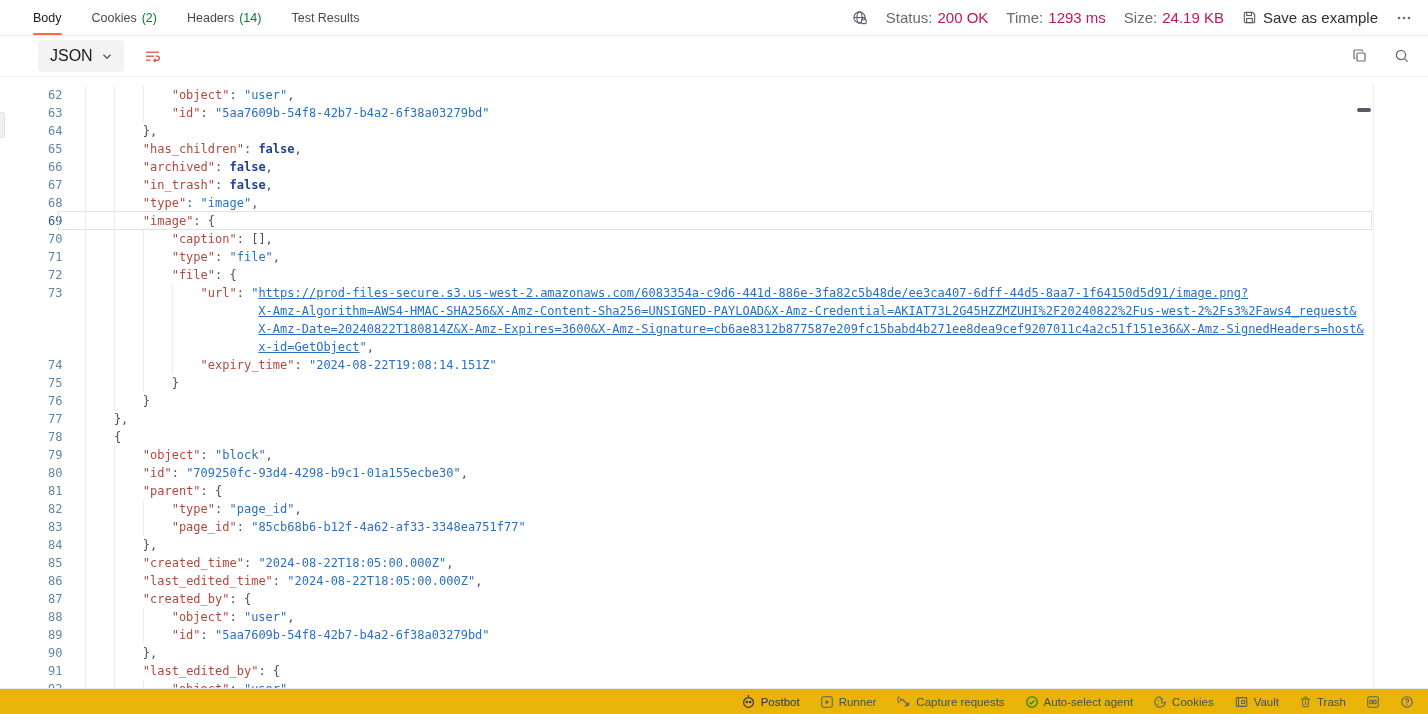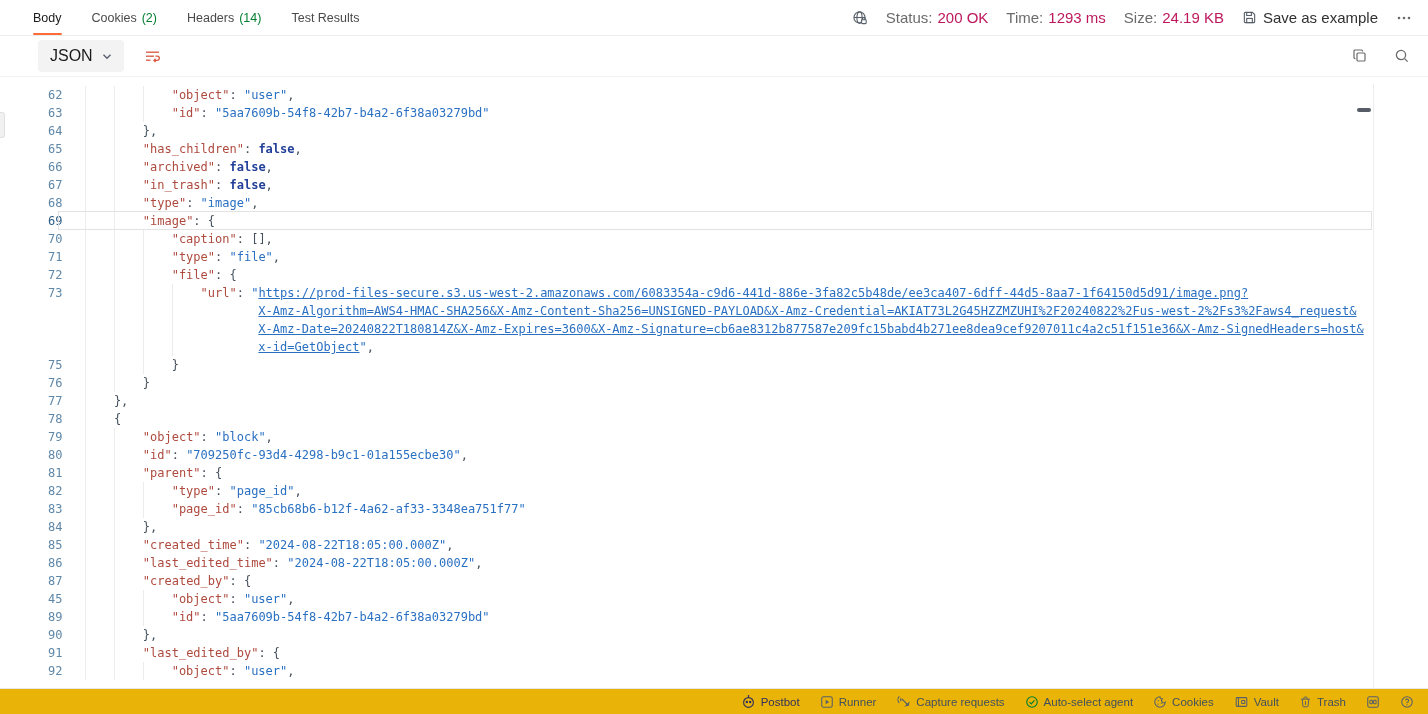--- a/index.html
+++ b/index.html
@@ -188,34 +188,35 @@
       <div class="row"><span class="ln">67</span><span class="codecell"><span class="g"></span><span class="g"></span><span class="k">"in_trash"</span><span class="p">: </span><span class="b">false</span><span class="p">,</span></span></div>
       <div class="row"><span class="ln">68</span><span class="codecell"><span class="g"></span><span class="g"></span><span class="k">"type"</span><span class="p">: </span><span class="s">"image"</span><span class="p">,</span></span></div>
       <div class="row hl"><span class="ln">69</span><span class="codecell"><span class="g"></span><span class="g"></span><span class="k">"image"</span><span class="p">: {</span></span><div class="hl-box"></div></div>
       <div class="row"><span class="ln">70</span><span class="codecell"><span class="g"></span><span class="g"></span><span class="g"></span><span class="k">"caption"</span><span class="p">: [],</span></span></div>
       <div class="row"><span class="ln">71</span><span class="codecell"><span class="g"></span><span class="g"></span><span class="g"></span><span class="k">"type"</span><span class="p">: </span><span class="s">"file"</span><span class="p">,</span></span></div>
       <div class="row"><span class="ln">72</span><span class="codecell"><span class="g"></span><span class="g"></span><span class="g"></span><span class="k">"file"</span><span class="p">: {</span></span></div>
       <div class="row"><span class="ln">73</span><span class="codecell"><span class="g"></span><span class="g"></span><span class="g"></span><span class="g"></span><span class="k">"url"</span><span class="p">: </span><span class="s">"</span><span class="l">https://prod-files-secure.s3.us-west-2.amazonaws.com/6083354a-c9d6-441d-886e-3fa82c5b48de/ee3ca407-6dff-44d5-8aa7-1f64150d5d91/image.png?</span></span></div>
       <div class="row"><span class="ln"></span><span class="codecell"><span class="g"></span><span class="g"></span><span class="g"></span><span class="g"></span><span class="padc" style="width: 8ch;"></span><span class="l">X-Amz-Algorithm=AWS4-HMAC-SHA256&amp;X-Amz-Content-Sha256=UNSIGNED-PAYLOAD&amp;X-Amz-Credential=AKIAT73L2G45HZZMZUHI%2F20240822%2Fus-west-2%2Fs3%2Faws4_request&amp;</span></span></div>
       <div class="row"><span class="ln"></span><span class="codecell"><span class="g"></span><span class="g"></span><span class="g"></span><span class="g"></span><span class="padc" style="width: 8ch;"></span><span class="l">X-Amz-Date=20240822T180814Z&amp;X-Amz-Expires=3600&amp;X-Amz-Signature=cb6ae8312b877587e209fc15babd4b271ee8dea9cef9207011c4a2c51f151e36&amp;X-Amz-SignedHeaders=host&amp;</span></span></div>
       <div class="row"><span class="ln"></span><span class="codecell"><span class="g"></span><span class="g"></span><span class="g"></span><span class="g"></span><span class="padc" style="width: 8ch;"></span><span class="l">x-id=GetObject</span><span class="s">"</span><span class="p">,</span></span></div>
+      <div class="row"><span class="ln">74</span><span class="codecell"><span class="g"></span><span class="g"></span><span class="g"></span><span class="g"></span><span class="k">"expiry_time"</span><span class="p">: </span><span class="s">"2024-08-22T19:08:14.151Z"</span></span></div>
       <div class="row"><span class="ln">75</span><span class="codecell"><span class="g"></span><span class="g"></span><span class="g"></span><span class="p">}</span></span></div>
       <div class="row"><span class="ln">76</span><span class="codecell"><span class="g"></span><span class="g"></span><span class="p">}</span></span></div>
       <div class="row"><span class="ln">77</span><span class="codecell"><span class="g"></span><span class="p">},</span></span></div>
       <div class="row"><span class="ln">78</span><span class="codecell"><span class="g"></span><span class="p">{</span></span></div>
       <div class="row"><span class="ln">79</span><span class="codecell"><span class="g"></span><span class="g"></span><span class="k">"object"</span><span class="p">: </span><span class="s">"block"</span><span class="p">,</span></span></div>
       <div class="row"><span class="ln">80</span><span class="codecell"><span class="g"></span><span class="g"></span><span class="k">"id"</span><span class="p">: </span><span class="s">"709250fc-93d4-4298-b9c1-01a155ecbe30"</span><span class="p">,</span></span></div>
       <div class="row"><span class="ln">81</span><span class="codecell"><span class="g"></span><span class="g"></span><span class="k">"parent"</span><span class="p">: {</span></span></div>
       <div class="row"><span class="ln">82</span><span class="codecell"><span class="g"></span><span class="g"></span><span class="g"></span><span class="k">"type"</span><span class="p">: </span><span class="s">"page_id"</span><span class="p">,</span></span></div>
       <div class="row"><span class="ln">83</span><span class="codecell"><span class="g"></span><span class="g"></span><span class="g"></span><span class="k">"page_id"</span><span class="p">: </span><span class="s">"85cb68b6-b12f-4a62-af33-3348ea751f77"</span></span></div>
       <div class="row"><span class="ln">84</span><span class="codecell"><span class="g"></span><span class="g"></span><span class="p">},</span></span></div>
       <div class="row"><span class="ln">85</span><span class="codecell"><span class="g"></span><span class="g"></span><span class="k">"created_time"</span><span class="p">: </span><span class="s">"2024-08-22T18:05:00.000Z"</span><span class="p">,</span></span></div>
       <div class="row"><span class="ln">86</span><span class="codecell"><span class="g"></span><span class="g"></span><span class="k">"last_edited_time"</span><span class="p">: </span><span class="s">"2024-08-22T18:05:00.000Z"</span><span class="p">,</span></span></div>
       <div class="row"><span class="ln">87</span><span class="codecell"><span class="g"></span><span class="g"></span><span class="k">"created_by"</span><span class="p">: {</span></span></div>
-      <div class="row"><span class="ln">45</span><span class="codecell"><span class="g"></span><span class="g"></span><span class="g"></span><span class="k">"object"</span><span class="p">: </span><span class="s">"user"</span><span class="p">,</span></span></div>
+      <div class="row"><span class="ln">88</span><span class="codecell"><span class="g"></span><span class="g"></span><span class="g"></span><span class="k">"object"</span><span class="p">: </span><span class="s">"user"</span><span class="p">,</span></span></div>
       <div class="row"><span class="ln">89</span><span class="codecell"><span class="g"></span><span class="g"></span><span class="g"></span><span class="k">"id"</span><span class="p">: </span><span class="s">"5aa7609b-54f8-42b7-b4a2-6f38a03279bd"</span></span></div>
       <div class="row"><span class="ln">90</span><span class="codecell"><span class="g"></span><span class="g"></span><span class="p">},</span></span></div>
       <div class="row"><span class="ln">91</span><span class="codecell"><span class="g"></span><span class="g"></span><span class="k">"last_edited_by"</span><span class="p">: {</span></span></div>
       <div class="row"><span class="ln">92</span><span class="codecell"><span class="g"></span><span class="g"></span><span class="g"></span><span class="k">"object"</span><span class="p">: </span><span class="s">"user"</span><span class="p">,</span></span></div>
     </div>
   <div class="scroll-thumb"></div>
 </div>
 <div class="left-notch"></div>
 
 <div class="footer">

